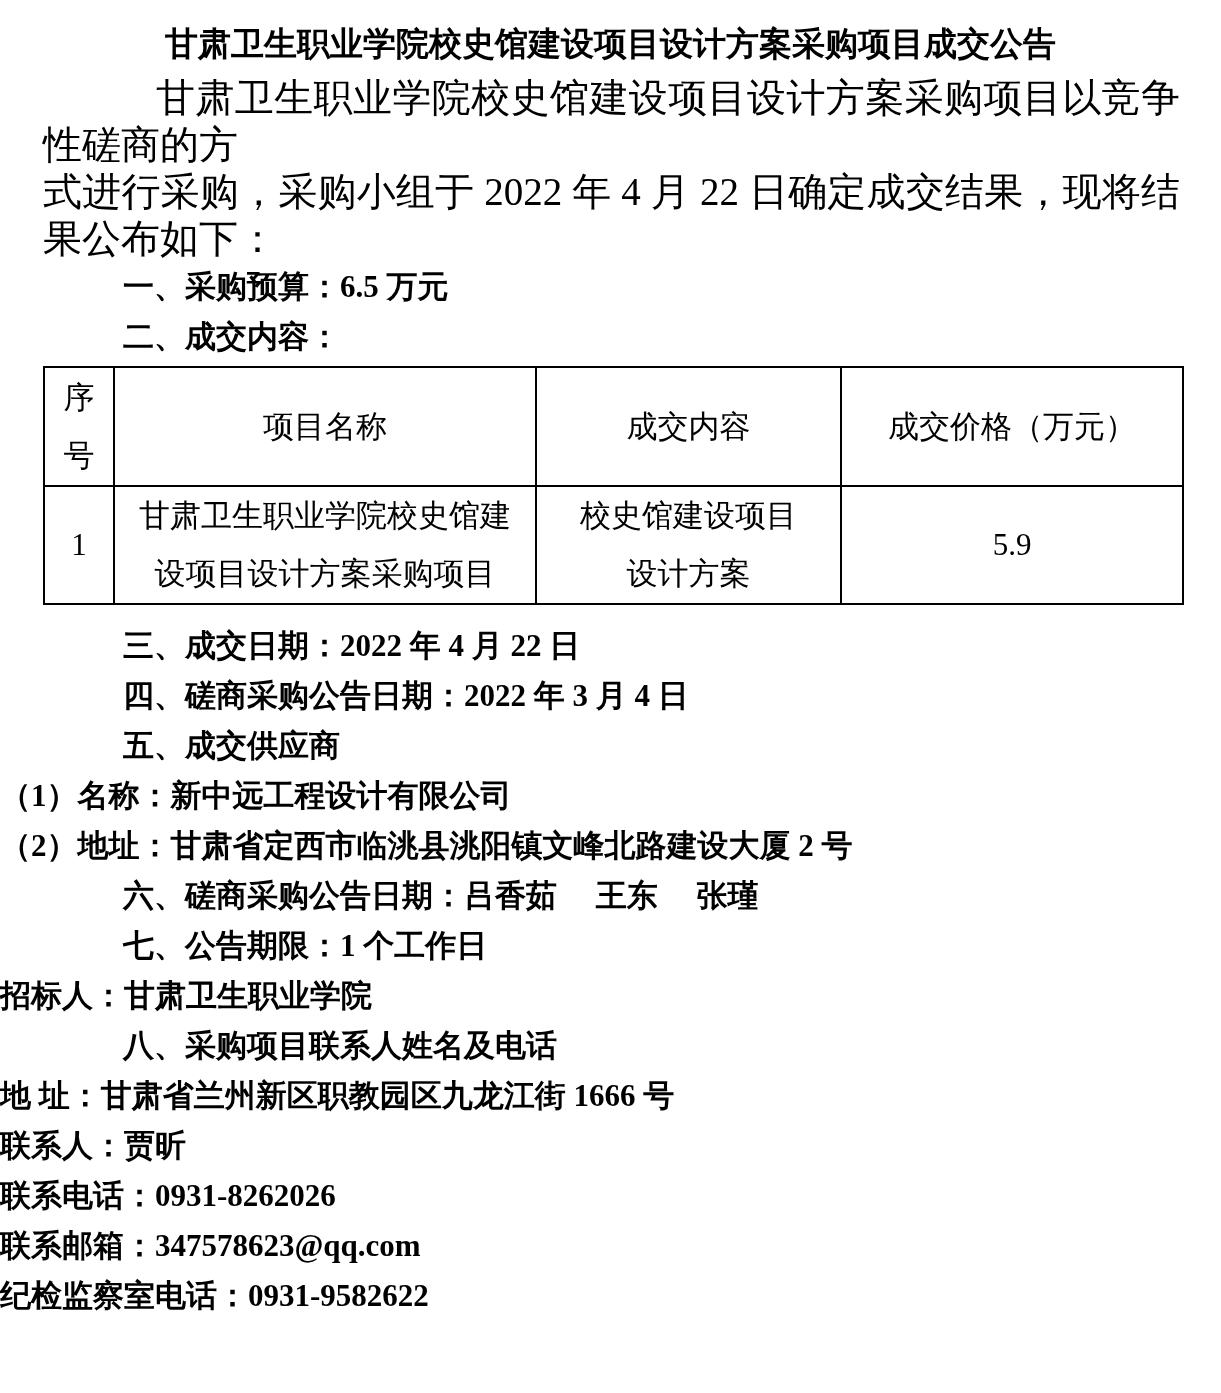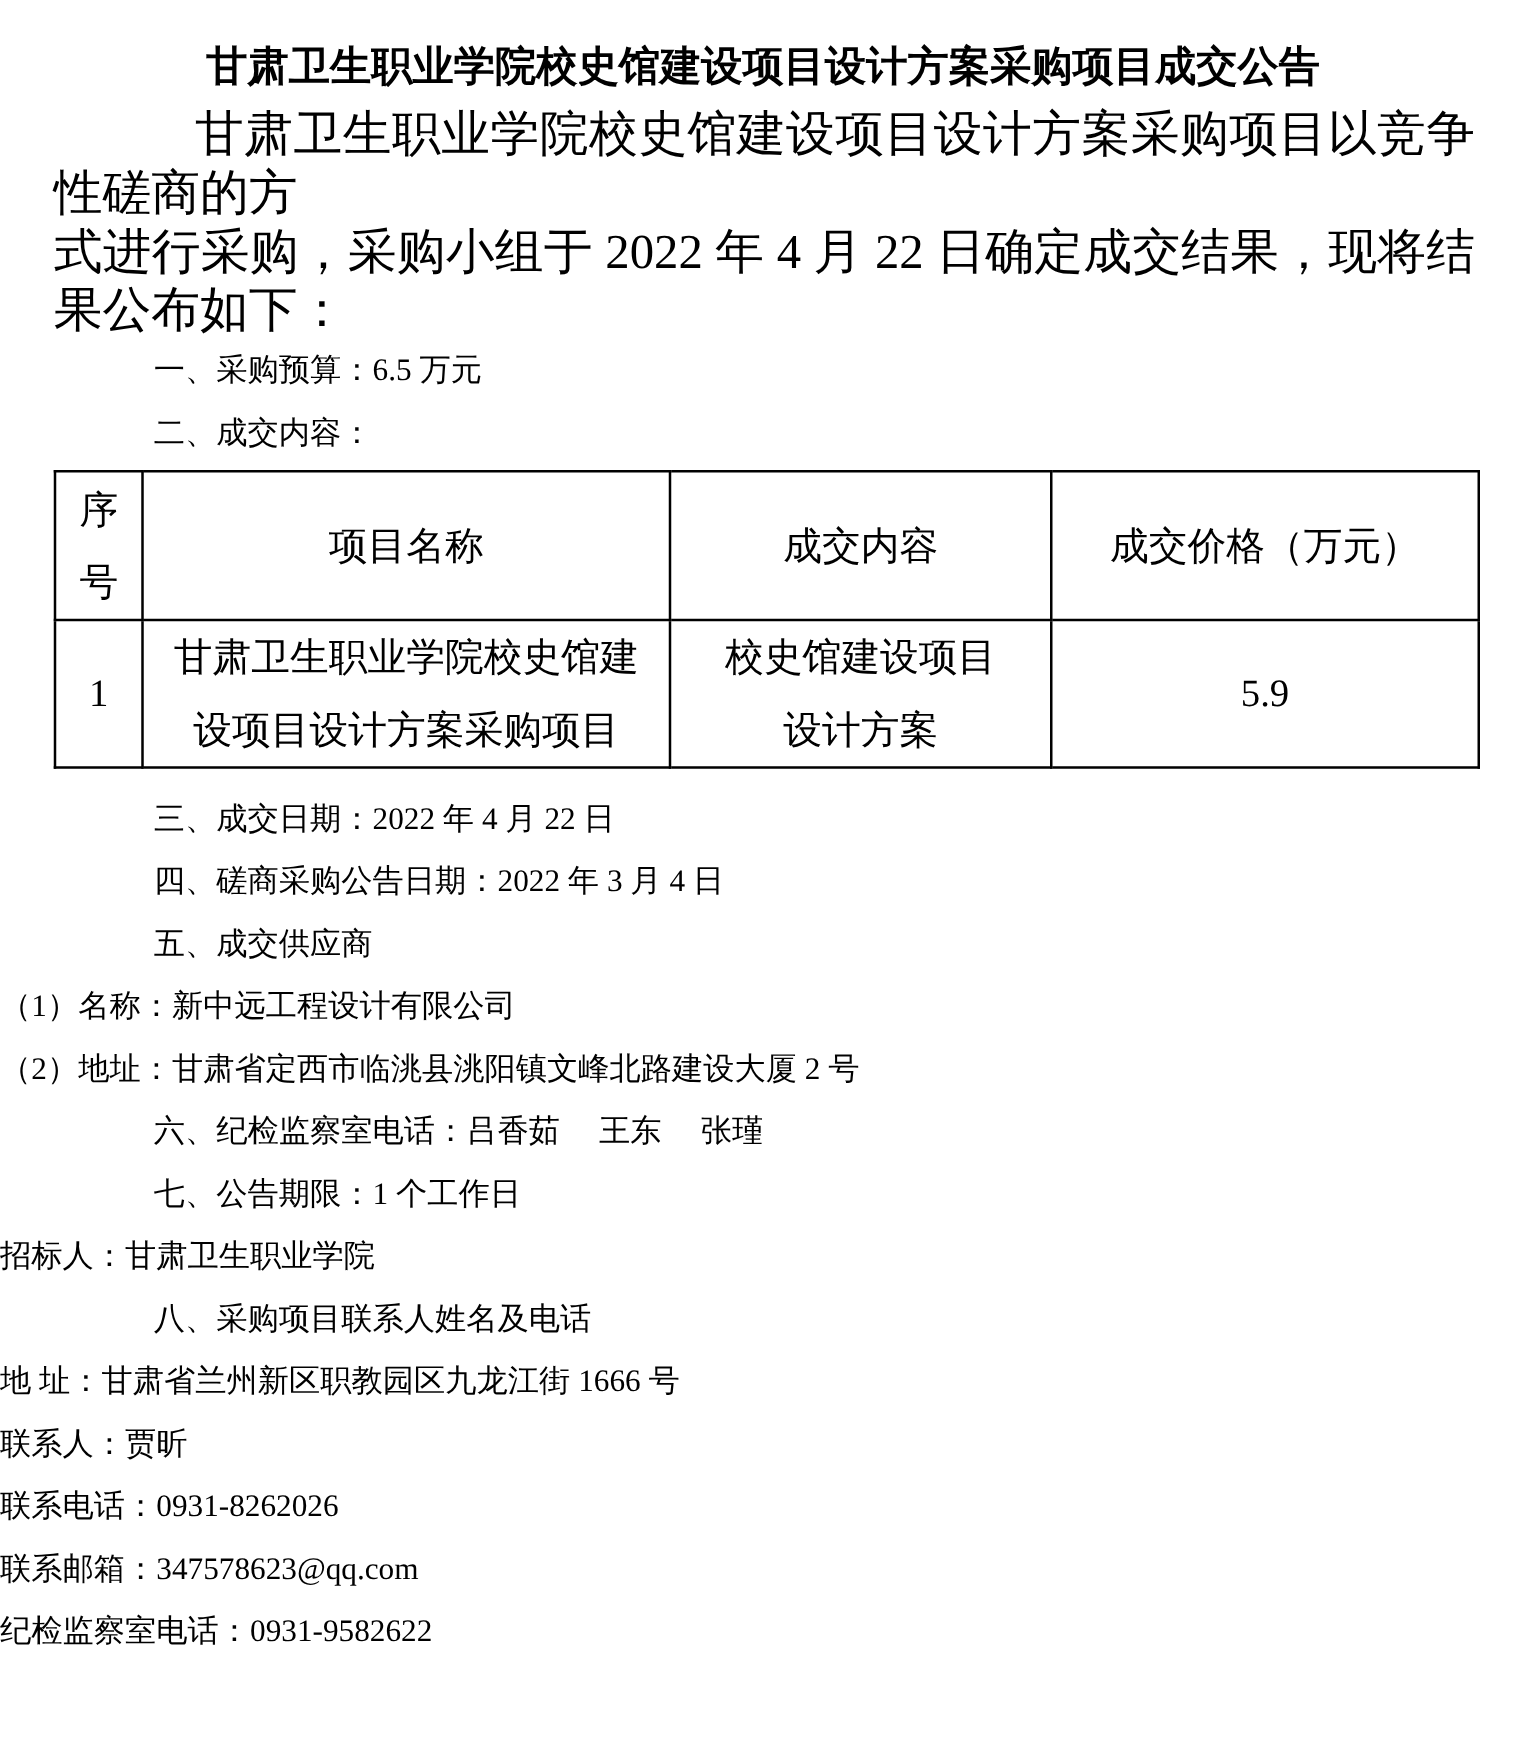--- a/index.html
+++ b/index.html
@@ -12,38 +12,39 @@
     font-family: "Liberation Serif", "DejaVu Serif", serif;
     overflow: hidden;
   }
   .page {
     position: relative;
     width: 1221px;
     height: 1393px;
     background: #ffffff;
   }
   .title {
-    margin: 32px 40px 0 40px;
+    margin: 22px 40px 0 40px;
     font-size: 33px;
     line-height: 44px;
     font-weight: bold;
     text-align: center;
   }
   .intro {
     margin: 8px 41px 0 43px;
     font-size: 39px;
     line-height: 47px;
     white-space: pre-line;
     text-indent: 113px;
     text-align: justify;
   }
   .line {
-    font-size: 25px;
+    font-size: 31px;
     line-height: 50px;
     white-space: pre-line;
+    font-weight: bold;
   }
   .lvl1 { padding-left: 123px; }
   .lvl2 { }
   table.deal-table {
     border-collapse: collapse;
     table-layout: fixed;
     margin: 4px 0 16px 43px;
     width: 1139px;
   }
   table.deal-table th,
@@ -110,21 +111,21 @@
         <td>5.9</td>
       </tr>
     </tbody>
   </table>
 
   <div class="line lvl1">三、成交日期：2022 年 4 月 22 日</div>
   <div class="line lvl1">四、磋商采购公告日期：2022 年 3 月 4 日</div>
   <div class="line lvl1">五、成交供应商</div>
   <div class="line lvl2">（1）名称：新中远工程设计有限公司</div>
   <div class="line lvl2">（2）地址：甘肃省定西市临洮县洮阳镇文峰北路建设大厦 2 号</div>
-  <div class="line lvl1">六、纪检监察室电话：吕香茹　 王东　 张瑾</div>
+  <div class="line lvl1">六、磋商采购公告日期：吕香茹　 王东　 张瑾</div>
   <div class="line lvl1">七、公告期限：1 个工作日</div>
   <div class="line lvl2">招标人：甘肃卫生职业学院</div>
   <div class="line lvl1">八、采购项目联系人姓名及电话</div>
   <div class="line lvl2">地 址：甘肃省兰州新区职教园区九龙江街 1666 号</div>
   <div class="line lvl2">联系人：贾昕</div>
   <div class="line lvl2">联系电话：0931-8262026</div>
   <div class="line lvl2">联系邮箱：347578623@qq.com</div>
   <div class="line lvl2">纪检监察室电话：0931-9582622</div>
 
   <div class="signature">

